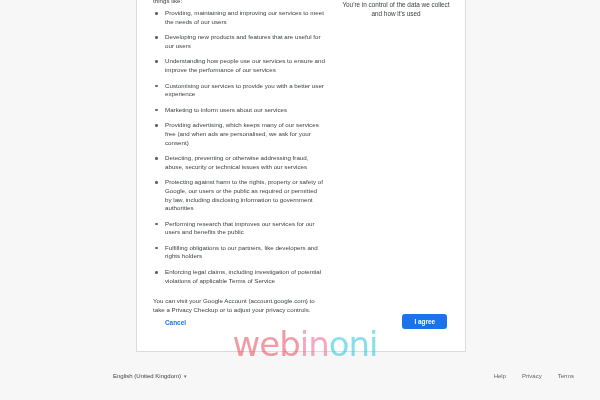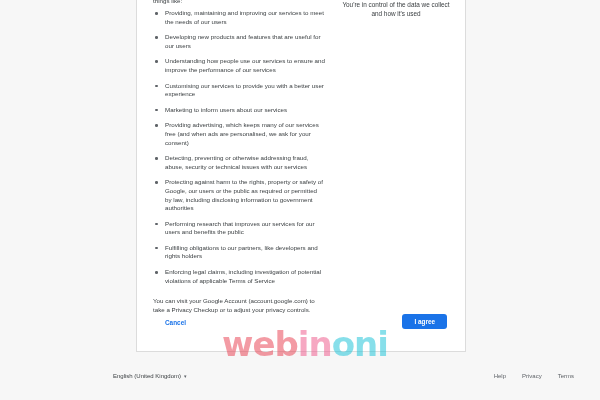--- a/index.html
+++ b/index.html
@@ -190,21 +190,21 @@
     width: 290px;
     height: 52px;
     pointer-events: none;
     user-select: none;
     display: flex;
     align-items: center;
     justify-content: center;
   }
   .wm-text {
     font-family: "DejaVu Sans", sans-serif;
-    font-weight: bold;
+    font-weight: normal;
     font-size: 34px;
     letter-spacing: -1px;
     line-height: 1;
     opacity: 0.55;
   }
   .wm-a { color: #ea4a5a; }
   .wm-b { color: #f06292; }
   .wm-c { color: #26c6da; }
 </style>
 </head>

